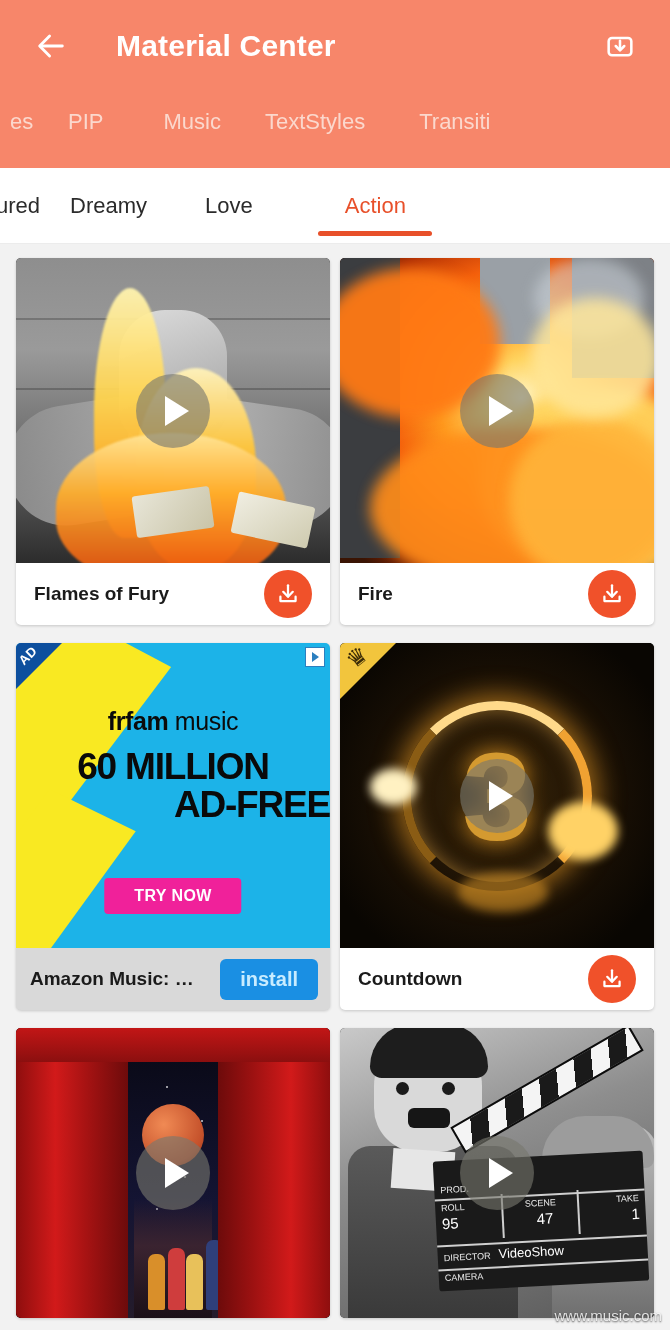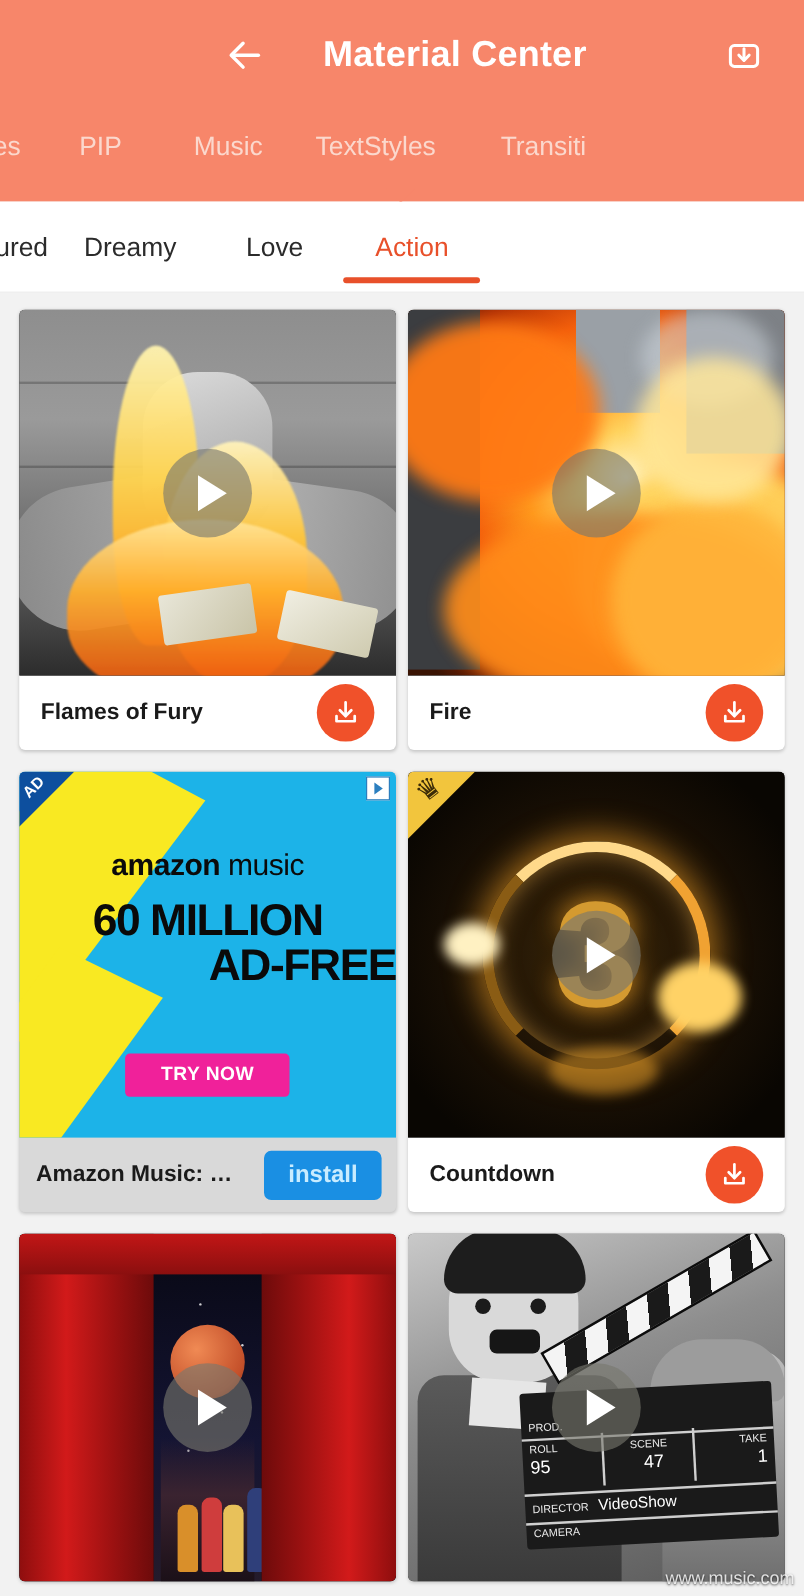--- a/index.html
+++ b/index.html
@@ -17,21 +17,20 @@
     height: 168px;
     position: relative;
     overflow: hidden;
   }
   .titlebar {
     height: 92px;
     display: flex;
     align-items: center;
     padding: 0 28px;
     position: relative;
-    justify-content: center;
   }
   .back-arrow {
     width: 46px; height: 46px;
     display: flex; align-items: center; justify-content: center;
     color: #fff;
     flex: 0 0 auto;
     cursor: pointer;
   }
   .page-title {
     color: #ffffff;
@@ -47,21 +46,21 @@
     width: 40px; height: 40px;
     display: flex; align-items: center; justify-content: center;
     cursor: pointer;
   }
 
   
   .toptabs {
     display: flex;
     align-items: center;
     height: 60px;
-    padding-left: 0;
+    padding-left: 16px;
     position: relative;
     white-space: nowrap;
   }
   .toptab {
     color: #fbd8cd;
     font-size: 22px;
     padding: 0 0;
     margin: 0 0;
     flex: 0 0 auto;
     cursor: pointer;
@@ -369,33 +368,33 @@
         <svg width="32" height="32" viewBox="0 0 24 24" fill="none" stroke="#ffffff" stroke-width="1.9" stroke-linecap="round" stroke-linejoin="round">
           <rect x="3.5" y="6" width="17" height="13" rx="2.5"></rect>
           <line x1="12" y1="8" x2="12" y2="15"></line>
           <polyline points="8.8 12 12 15.3 15.2 12"></polyline>
         </svg>
       </div>
     </div>
 
     <div class="toptabs">
       <div class="toptab" style="margin-left:-6px;width:40px;overflow:hidden">es</div>
-      <div class="toptab" style="margin-left:32px">PIP</div>
+      <div class="toptab" style="margin-left:18px">PIP</div>
       <div class="toptab" style="margin-left:60px">Music</div>
       <div class="toptab" style="margin-left:44px">TextStyles</div>
       <div class="toptab" style="margin-left:54px">Transiti</div>
     </div>
     <div class="tab-caret"></div>
   </div>
 
   <div class="catbar">
     <div class="cat" style="margin-left:-4px;width:52px;overflow:hidden">ured</div>
     <div class="cat" style="margin-left:22px">Dreamy</div>
     <div class="cat" style="margin-left:58px">Love</div>
-    <div class="cat active" style="margin-left:60px">Action</div>
+    <div class="cat active" style="margin-left:92px">Action</div>
 
   </div>
 
   <div class="grid">
 
     <div class="card">
       <div class="thumb">
         <div class="art-arm">
           <div class="plank" style="top:60px"></div>
           <div class="plank" style="top:130px"></div>
@@ -451,21 +450,21 @@
     </div>
 
     <div class="card ad-card">
       <div class="ad-creative">
         <div class="ad-bolt1"></div>
         <div class="ad-bolt2"></div>
         <div class="ad-badge"></div>
         <div class="ad-badge-txt">AD</div>
         <div class="adchoices"></div>
         <div class="ad-logo">
-          <span>amazon</span><span class="thin"> music</span>
+          <span>frfam</span><span class="thin"> music</span>
         </div>
         <div class="ad-headline">
           <div class="ad-h1">60 MILLION</div>
           <div class="ad-h3">AD-FREE</div>
         </div>
         <div class="ad-cta">TRY NOW</div>
       </div>
       <div class="ad-foot">
         <div class="ad-appname">Amazon Music: Str…</div>
         <div class="ad-install">install</div>

